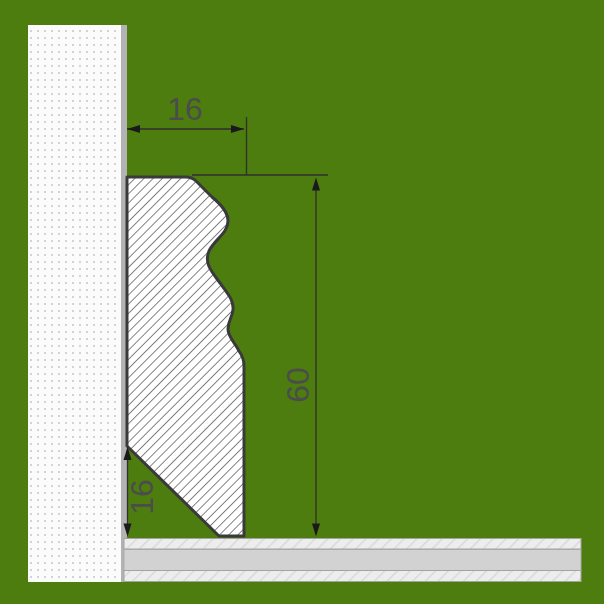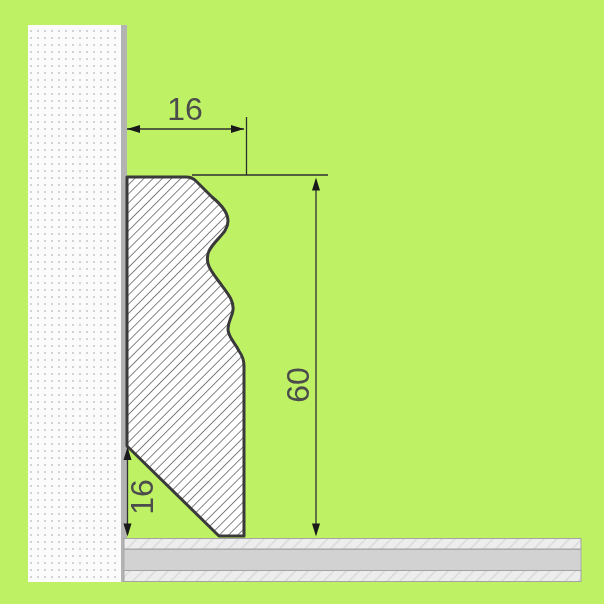--- a/index.html
+++ b/index.html
@@ -7,21 +7,21 @@
     padding: 0;
     background: #ffffff;
     width: 604px;
     height: 604px;
     overflow: hidden;
   }
   .canvas {
     position: relative;
     width: 604px;
     height: 604px;
-    background: #bef264;
+    background: #4d7c0f;
   }
   svg { display: block; }
   .dim-stroke {
     stroke: #2f2f2f;
     stroke-width: 1.3;
     fill: none;
   }
   .arrowhead { fill: #1a1a1a; stroke: none; }
   .dim-text {
     font-family: "Liberation Sans", "DejaVu Sans", sans-serif;

